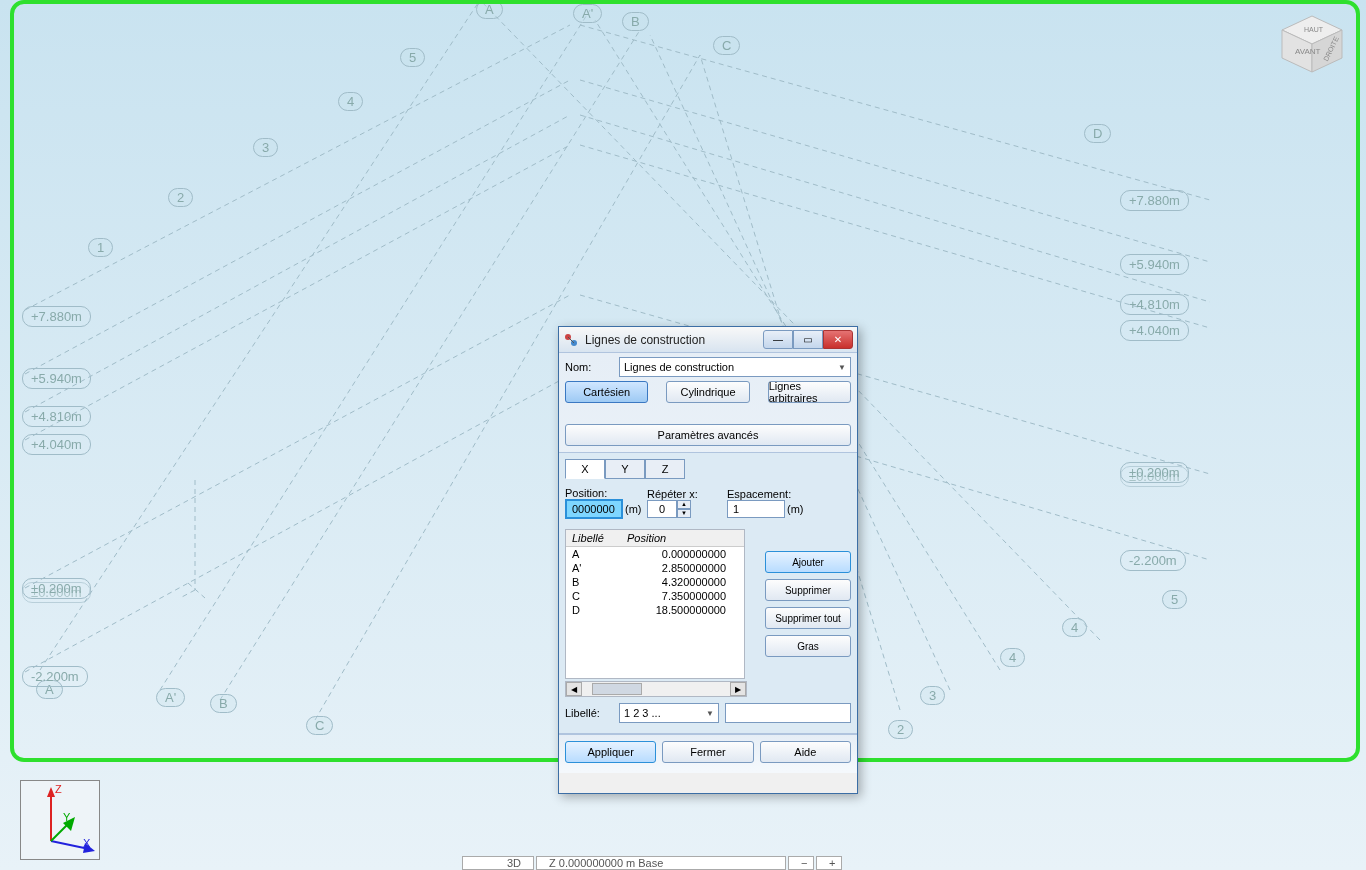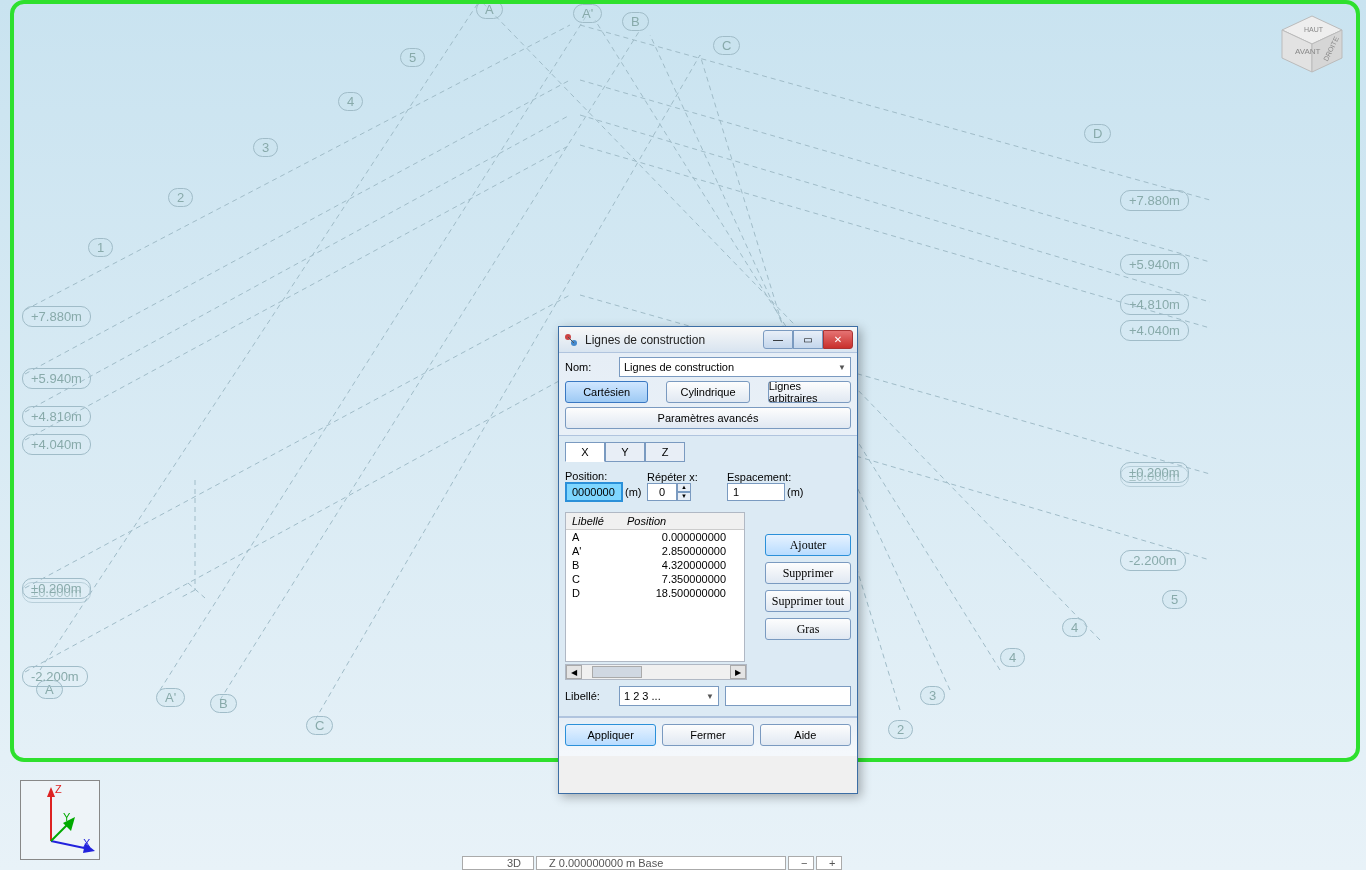--- a/index.html
+++ b/index.html
@@ -19,21 +19,21 @@
   .titlebar { height: 26px; background: linear-gradient(to bottom, #f8f8f8, #d8e4f0); border-bottom: 1px solid #b0c4de; display: flex; align-items: center; padding: 0 4px; }
   .titlebar-icon { width: 16px; height: 16px; margin-right: 6px; display: inline-block; }
   .titlebar-text { flex: 1; font-size: 12px; color: #222; }
   .winbtns { display: flex; gap: 0; }
   .winbtn { width: 30px; height: 19px; border: 1px solid #7a9ac0; display: flex; align-items: center; justify-content: center; font-size: 10px; background: linear-gradient(to bottom,#e8eff8,#c4d6ec); }
   .winbtn.close { background: linear-gradient(to bottom,#e57373,#c9302c); color: #fff; border-color:#a33; border-radius: 0 3px 3px 0;}
   .winbtn.min { border-radius: 3px 0 0 3px;}
   .dlg-body { padding: 4px 6px; background: linear-gradient(to bottom,#e6eef6,#f4f8fc); }
   .row { display: flex; align-items: center; margin-bottom: 4px; gap: 6px; }
   .combo { flex: 1; height: 20px; border: 1px solid #7a9ac0; background: #fff; padding: 1px 4px; display: flex; align-items: center; justify-content: space-between; }
-  .tabbtns { display: flex; gap: 18px; margin-bottom: 4px; }
+  .tabbtns { display: flex; gap: 18px; margin-bottom: 21px; }
   .tabbtn { flex: 1; height: 22px; border: 1px solid #7a9ac0; background: linear-gradient(to bottom,#fdfdfd,#e0e8f2); border-radius: 3px; display:flex;align-items:center;justify-content:center; cursor:pointer;}
   .tabbtn.active { background: linear-gradient(to bottom,#d0e6ff,#9ecaf4); border-color: #3a78c2; }
   .widebtn { width: 100%; height: 22px; border: 1px solid #7a9ac0; background: linear-gradient(to bottom,#fdfdfd,#e0e8f2); border-radius: 3px; display:flex;align-items:center;justify-content:center; cursor:pointer;}
 
   .subblock { background: #dceaf4; border-top: 1px solid #b0c4de; border-bottom: 1px solid #b0c4de; margin: 6px -6px 0 -6px; padding: 6px; }
   .axis-tabs { display: flex; }
   .axis-tab { width: 40px; height: 20px; border: 1px solid #7a9ac0; background: #e8eef6; display:flex;align-items:center;justify-content:center; cursor:pointer; position:relative;}
   .axis-tab.active { background: #fff; border-bottom-color: #fff; z-index:2;}
   .input-sm { width: 58px; height: 18px; border: 1px solid #7a9ac0; padding: 0 5px; font-size: 11px; background:#fff; }
   .input-sm.hl { background: #7ed6ff; border:2px solid #2b90d9; height:20px; }
@@ -42,21 +42,21 @@
   .spin .updn { width:14px; display:flex;flex-direction:column; }
   .spin .updn div { height:9px; border:1px solid #7a9ac0; background:#e8eef6; font-size:6px; text-align:center; line-height:7px; cursor:pointer;}
 
   .tablewrap { margin-top:6px; width: 180px; height: 150px; border: 1px solid #b0b8c4; background:#fff; overflow:hidden; float:left;}
   .tablewrap table { width:100%; border-collapse: collapse; font-size:11px;}
   .tablewrap th { text-align:left; background:#f0f0f0; border-bottom:1px solid #ccc; padding:2px 6px; font-weight:normal;font-style:italic;}
   .tablewrap td { padding:1px 6px; }
   .tablewrap td.num { text-align:right; padding-right:18px;}
 
   .sidecol { float:right; width:86px; display:flex; flex-direction:column; gap:6px; margin-top:28px;}
-  .sidecol button { height:22px; border:1px solid #7a9ac0; background:linear-gradient(to bottom,#fdfdfd,#e0e8f2); border-radius:3px; font-size:12px; cursor:pointer;font-family:Liberation Serif, serif;}
+  .sidecol button { height:22px; border:1px solid #7a9ac0; background:linear-gradient(to bottom,#fdfdfd,#e0e8f2); border-radius:3px; font-size:10px; cursor:pointer;}
   .sidecol button.primary { border-color:#2b90d9; background:linear-gradient(to bottom,#e6f2ff,#b8dcff); }
   .clearfix::after { content:""; display:block; clear:both;}
 
   .hscroll { margin-top:2px; width:182px; height:16px; display:flex; align-items:center; border:1px solid #b0b8c4; background:#f0f0f0;}
   .hscroll .arr { width:16px; height:14px; border:1px solid #aaa; background:#e4e4e4; display:flex;align-items:center;justify-content:center;font-size:8px; cursor:pointer;}
   .hscroll .track { flex:1; height:14px; position:relative;}
   .hscroll .thumb { position:absolute; left:10px; top:1px; width:50px; height:12px; background:#d0d8e2; border:1px solid #aaa;}
 
   .lowerblock { background: linear-gradient(to bottom,#e6eef6,#f4f8fc); margin: 0 -6px; padding: 6px; border-top:1px solid #b0c4de;}
   .footer { display:flex; gap:6px; margin: 0 -6px; padding:6px; background:linear-gradient(to bottom,#e6eef6,#f4f8fc); border-top:1px solid #b0c4de;}

